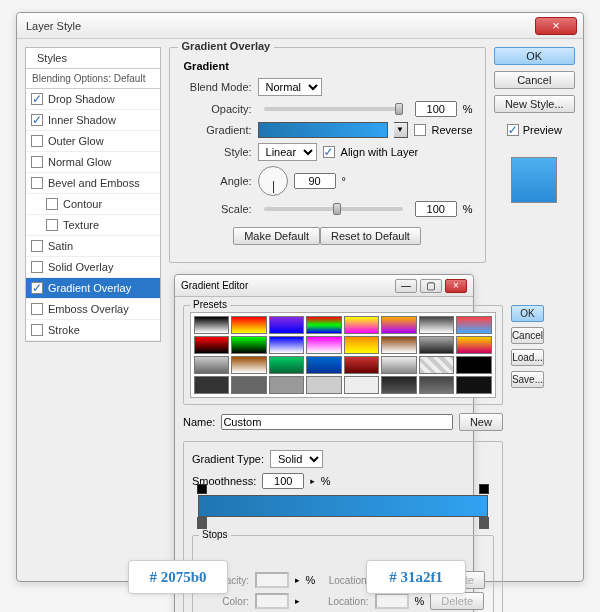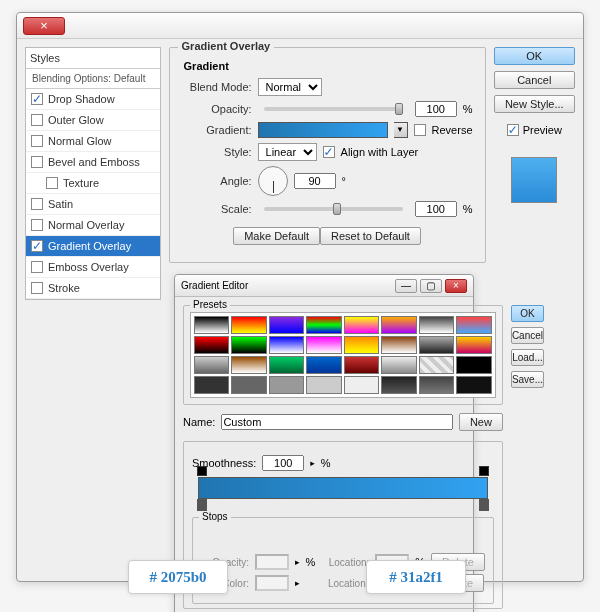--- a/index.html
+++ b/index.html
@@ -4,21 +4,21 @@
 <style>
 *{box-sizing:border-box;margin:0;padding:0;font-family:"Segoe UI",Tahoma,sans-serif;font-size:11px}
 body{background:#f5f5f5;width:600px;height:612px;position:relative;overflow:hidden}
 .win{position:absolute;border:1px solid #999;background:#efefef;border-radius:4px;box-shadow:0 2px 8px rgba(0,0,0,.15)}
 .main{left:16px;top:12px;width:568px;height:570px}
 .titlebar{height:26px;background:linear-gradient(#fdfdfd,#eaeaea);border-bottom:1px solid #ccc;border-radius:4px 4px 0 0;display:flex;align-items:center;padding:0 6px}
 .titlebar .title{flex:1;padding-left:3px;color:#333}
 .closebtn{width:42px;height:18px;background:linear-gradient(#e57373,#c93030);border:1px solid #a02020;border-radius:3px;color:#fff;text-align:center;line-height:15px;font-size:13px}
 .body{padding:8px;display:flex;gap:8px}
 .styles-panel{width:143px;border:1px solid #bbb;background:#fff}
-.sp-head{padding:4px 4px;border-bottom:1px solid #ccc;color:#333}
+.sp-head{padding:4px 11px;border-bottom:1px solid #ccc;color:#333}
 .sp-sub{padding:4px 6px;border-bottom:1px solid #ccc;color:#555;font-size:10px}
 .sp-item{padding:4px 5px;border-bottom:1px solid #eee;display:flex;align-items:center;gap:5px;color:#333}
 .sp-item.indent{padding-left:20px}
 .sp-item.sel{background:#2a76c8;color:#fff}
 .chk{width:12px;height:12px;border:1px solid #888;background:#fff;display:inline-block;position:relative}
 .chk.on::after{content:"✓";color:#2a6fc4;position:absolute;left:0;top:-2px;font-size:12px}
 .mid{flex:1;position:relative}
 .group{border:1px solid #bbb;border-radius:2px;padding:10px 12px 12px;margin-bottom:8px;position:relative}
 .group-title{position:absolute;top:-8px;left:8px;background:#efefef;padding:0 4px;font-weight:bold;color:#333}
 .row{display:flex;align-items:center;margin:5px 0;gap:6px}
@@ -62,55 +62,64 @@
 
 .hexbox{position:absolute;bottom:18px;width:100px;height:34px;background:#fff;border:1px solid #ccc;border-radius:4px;box-shadow:0 1px 4px rgba(0,0,0,.1);display:flex;align-items:center;justify-content:center;font-family:Tahoma;font-size:15px;color:#2b7fc4;font-weight:bold}
 .hexbox.l{left:128px}
 .hexbox.r{left:366px}
 </style>
 </head>
 <body>
 
 <div class="win main">
   <div class="titlebar">
+    <div class="title">Layer Style</div>
     <div class="closebtn">×</div>
   </div>
   <div class="body">
 
     <div class="styles-panel">
       <div class="sp-head">Styles</div>
       <div class="sp-sub">Blending Options: Default</div>
       <div id="styles-items">
           <div class="sp-item">
             <span class="chk on"></span>
             <span>Drop Shadow</span>
           </div>
           <div class="sp-item">
+            <span class="chk on"></span>
+            <span>Inner Shadow</span>
+          </div>
+          <div class="sp-item">
             <span class="chk"></span>
             <span>Outer Glow</span>
           </div>
           <div class="sp-item">
             <span class="chk"></span>
             <span>Normal Glow</span>
           </div>
           <div class="sp-item">
             <span class="chk"></span>
             <span>Bevel and Emboss</span>
           </div>
           <div class="sp-item indent">
             <span class="chk"></span>
+            <span>Contour</span>
+          </div>
+          <div class="sp-item indent">
+            <span class="chk"></span>
             <span>Texture</span>
           </div>
           <div class="sp-item">
             <span class="chk"></span>
             <span>Satin</span>
           </div>
           <div class="sp-item">
             <span class="chk"></span>
-            <span>Normal Overlay</span>
+            <span>Solid Overlay</span>
           </div>
           <div class="sp-item sel">
             <span class="chk on"></span>
             <span>Gradient Overlay</span>
           </div>
           <div class="sp-item">
             <span class="chk"></span>
             <span>Emboss Overlay</span>
           </div>
           <div class="sp-item">
@@ -230,20 +239,24 @@
             <div class="pcell" style="background: linear-gradient(rgb(68, 68, 68), rgb(119, 119, 119));"></div>
             <div class="pcell" style="background: linear-gradient(rgb(17, 17, 17), rgb(17, 17, 17));"></div>
           </div>
       </div>
       <div class="row" style="margin-top:8px">
         <span>Name:</span>
         <input style="flex: 1 1 0%;" value="Custom">
         <button class="btn">New</button>
       </div>
       <div class="group" style="margin-top:10px;padding:8px 8px 4px">
+        <div class="row" style="margin:0">
+          <span>Gradient Type:</span>
+          <select><option>Solid</option></select>
+        </div>
         <div class="row">
           <span>Smoothness:</span>
           <input class="numbox" value="100" style="">
           <span style="font-size:9px">▸</span>
           <span>%</span>
         </div>
         <div class="grad-bar">
           <div class="ostop l"></div>
           <div class="ostop r"></div>
           <div class="stop l"></div>

